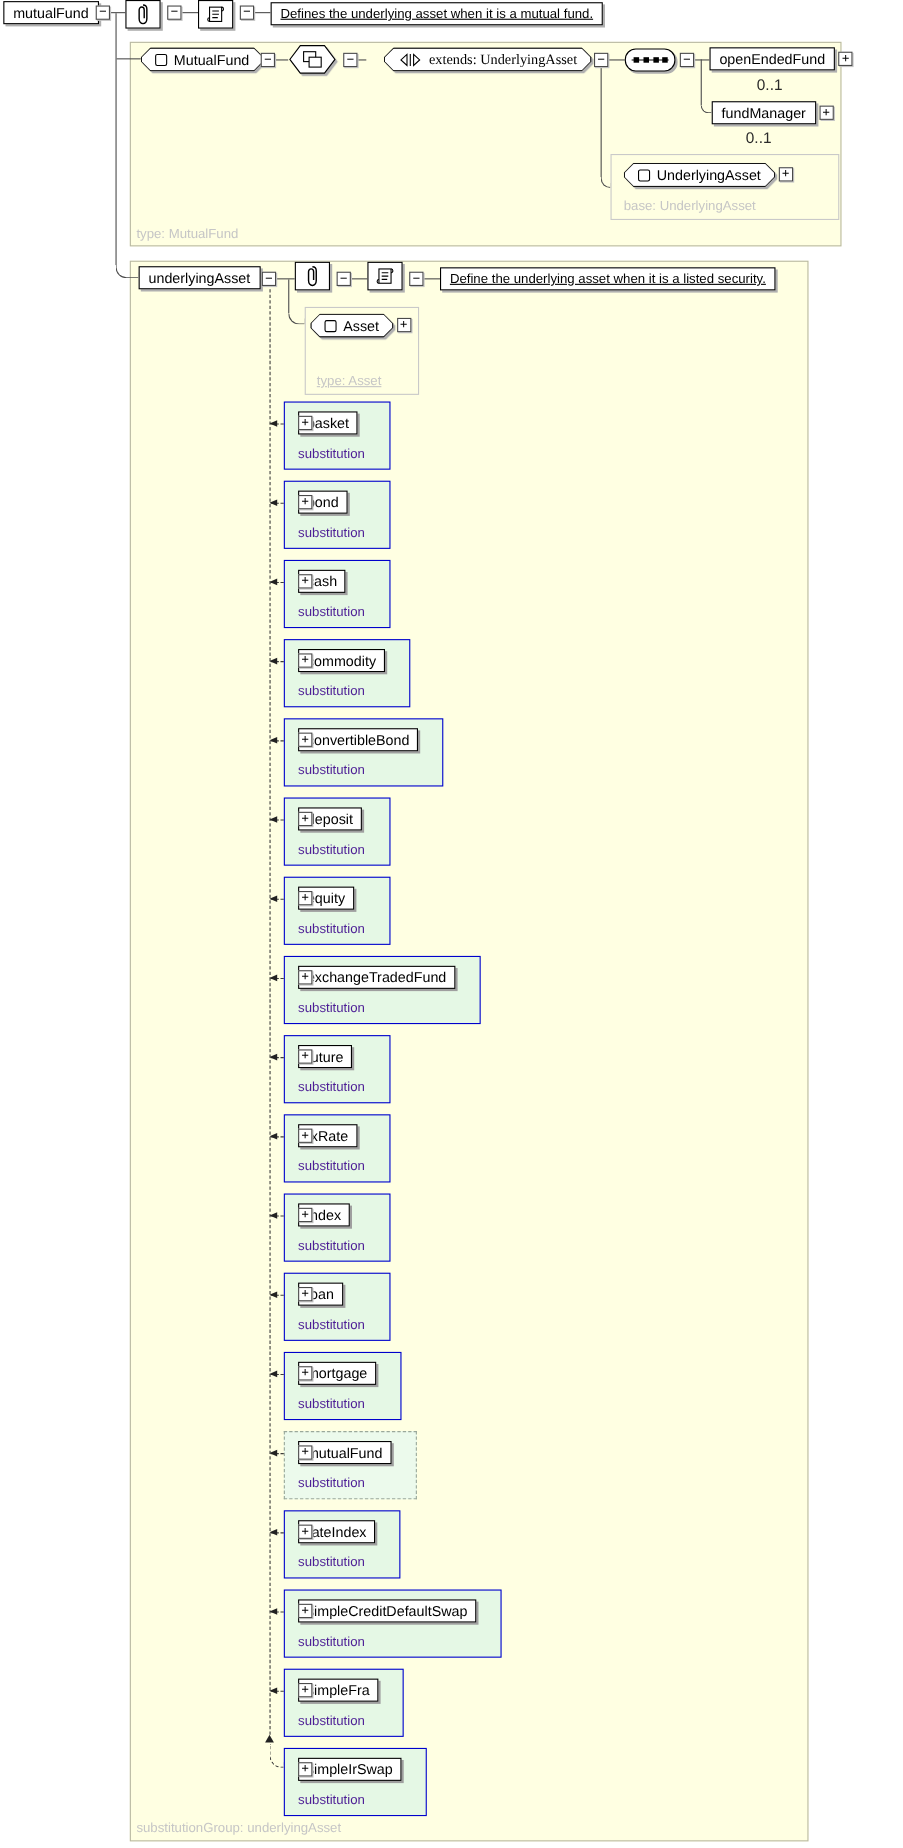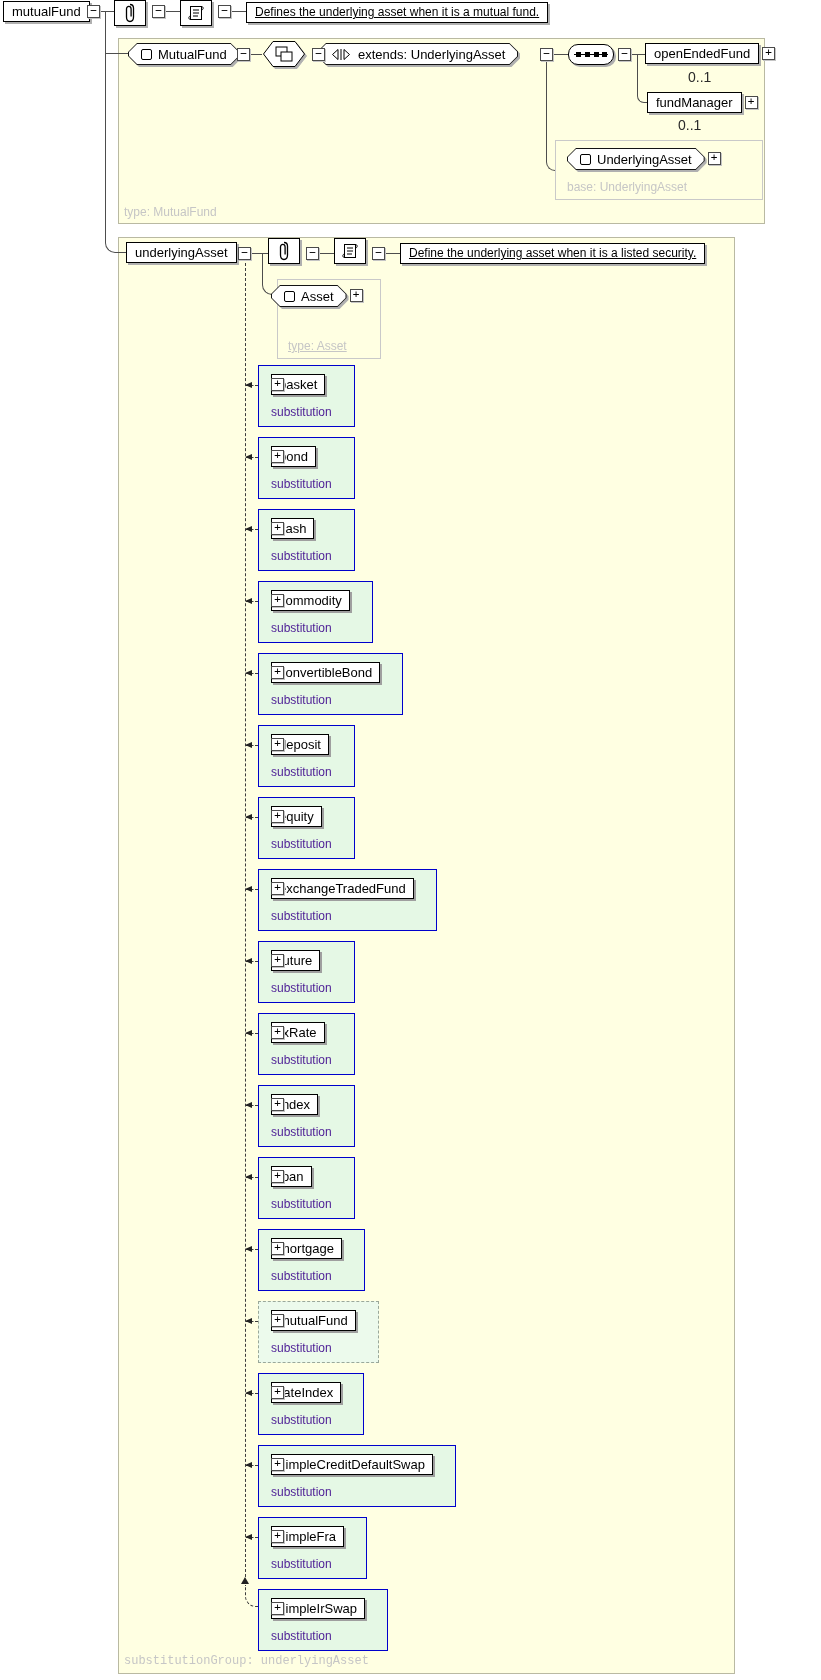--- a/index.html
+++ b/index.html
@@ -142,21 +142,21 @@
 
   <div class="badge" style="left:262px;top:40px;">
     <svg class="hexsvg" width="44" height="28" viewBox="0 0 44 28">
       <polygon points="11,1.5 33,1.5 42.5,14 33,26.5 11,26.5 1.5,14" fill="#fff" stroke="#000"></polygon>
       <rect x="14" y="7" width="11" height="9" fill="#fff" stroke="#000"></rect>
       <rect x="19" y="12" width="11" height="9" fill="#fff" stroke="#000"></rect>
     </svg>
   </div>
   <span class="xbtn minus" style="left:312px;top:48px;"></span>
 
-  <div class="node-row" style="left:317px;top:43px;">
+  <div class="node-row" style="left:349px;top:43px;font-family:Liberation Serif, serif;">
     <span class="oct-wrap"><span class="oct"><span class="oct-in">
       <svg width="22" height="13" viewBox="0 0 22 13">
         <path d="M8 1.5 L2.5 6.5 L8 11.5 Z" fill="#fff" stroke="#000"></path>
         <line x1="11" y1="1" x2="11" y2="12" stroke="#000"></line>
         <path d="M14 1.5 L19.5 6.5 L14 11.5 Z" fill="#fff" stroke="#000"></path>
       </svg>
       <span>extends: UnderlyingAsset</span>
     </span></span></span>
   </div>
   <span class="xbtn minus" style="left:540px;top:48px;"></span>
@@ -219,21 +219,21 @@
       <line x1="7" y1="9" x2="13" y2="9" stroke="#000"></line>
       <line x1="7" y1="12" x2="12" y2="12" stroke="#000"></line>
     </svg>
   </div>
   <span class="xbtn minus" style="left:372px;top:247px;"></span>
 
   <div class="anno-box" style="left:400px;top:243px;">
     <span>Define the underlying asset when it is a listed security.</span>
   </div>
 
-  <div class="node-row" style="left:271px;top:285px;">
+  <div class="node-row" style="left:282px;top:285px;">
     <span class="oct-wrap"><span class="oct"><span class="oct-in">
       <span class="ct-sq"></span>
       <span>Asset</span>
     </span></span></span>
     <span class="xbtn plus inline"></span>
   </div>
   <div class="note" style="left:288px;top:339px;text-decoration:underline;">type: Asset</div>
 
   <div class="sub-col">
       <div class="sub-box">
@@ -393,15 +393,15 @@
     <div class="el-row">
       <div class="el-box2">
         <span>simpleIrSwap</span>
       </div>
       <span class="xbtn plus"></span>
     </div>
     <div class="sub-note">substitution</div>
   </div>
     </div>
 
-  <div class="note" style="left:124px;top:1654px;font-family:Liberation Mono, monospace;">substitutionGroup: underlyingAsset</div>
+  <div class="note" style="left:124px;top:1654px;">substitutionGroup: underlyingAsset</div>
 
 </div>
 
 </body></html>

